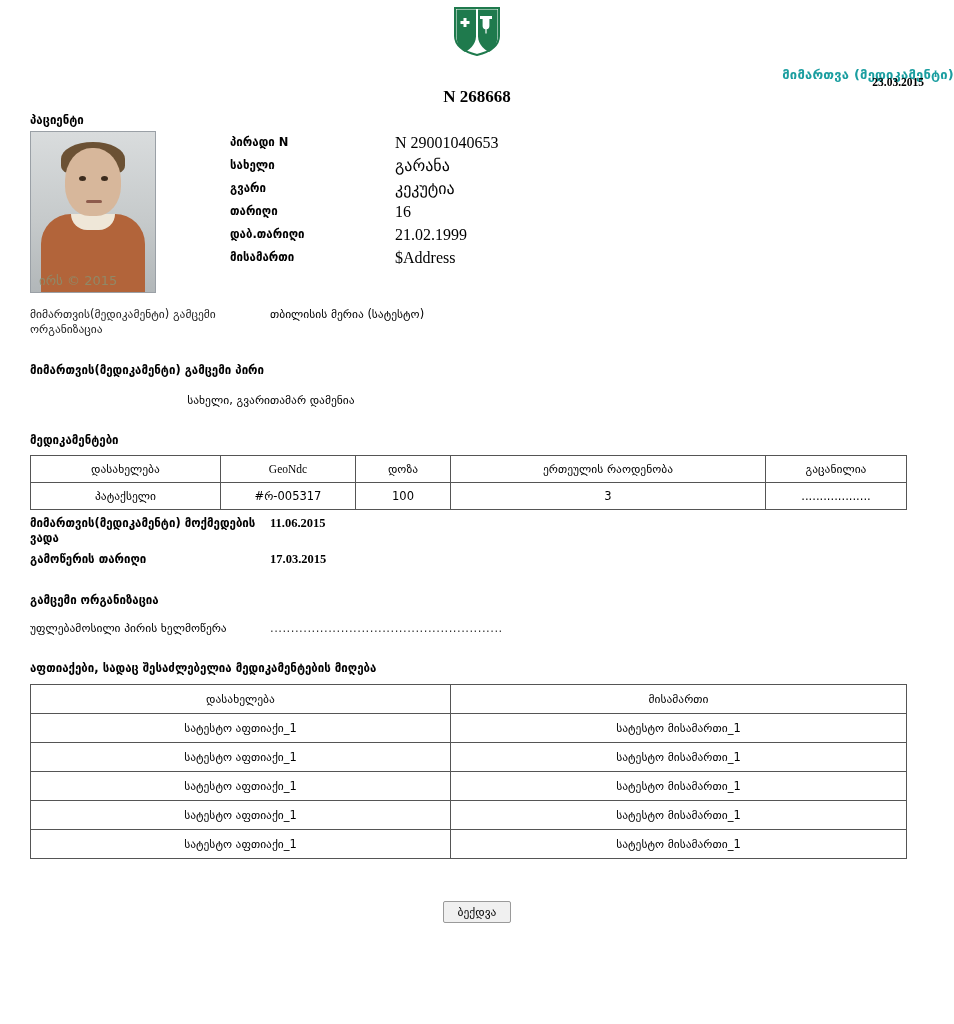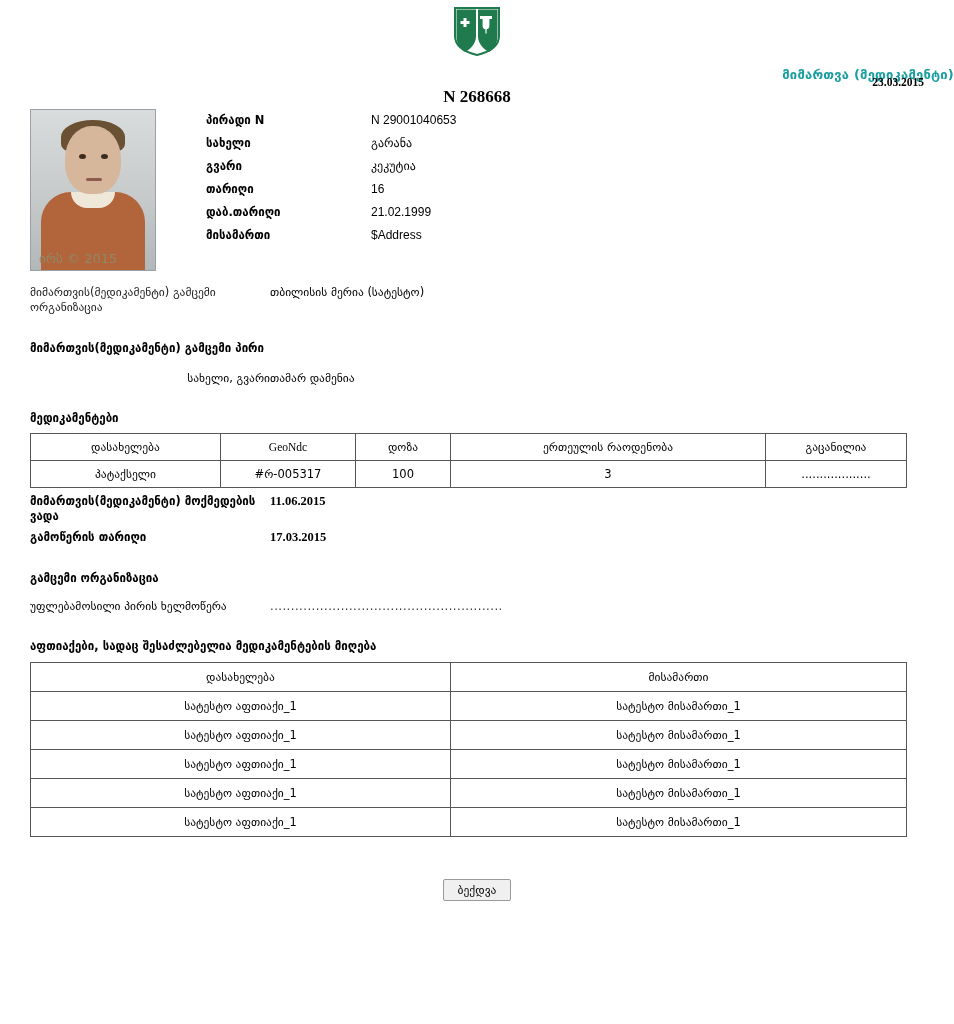--- a/index.html
+++ b/index.html
@@ -149,28 +149,29 @@
   }
   .patient-fields {
     margin-left: 50px;
     flex: 1 1 auto;
   }
   .field-row {
     display: flex;
     line-height: 23.5px;
     height: 23px;
     font-size: 11.5px;
+    margin-left: 24px;
   }
   .field-label {
     width: 165px;
     font-weight: bold;
   }
   .field-value {
-    font-family: Liberation Sans, sans-serif;
-    font-size: 12px;
+    font-family: Liberation Serif, serif;
+    font-size: 16px;
   }
   .two-col {
     display: flex;
     margin-top: 14px;
     font-size: 11.5px;
   }
   .two-col .lbl {
     width: 240px;
     color: #222;
     line-height: 15px;
@@ -274,20 +275,21 @@
       </svg>
     </span>
   </div>
 
   <div class="doc-title">მიმართვა (მედიკამენტი)</div>
   <div class="doc-number">N 268668</div>
   <div class="doc-date">23.03.2015</div>
 
   <div class="content">
 
+    <div class="section-label">პაციენტი</div>
 
     <div class="patient-block">
       <div class="photo">
         <div class="bg"></div>
         <div class="body"></div>
         <div class="collar"></div>
         <div class="hair"></div>
         <div class="face"></div>
         <div class="eye-l"></div>
         <div class="eye-r"></div>

